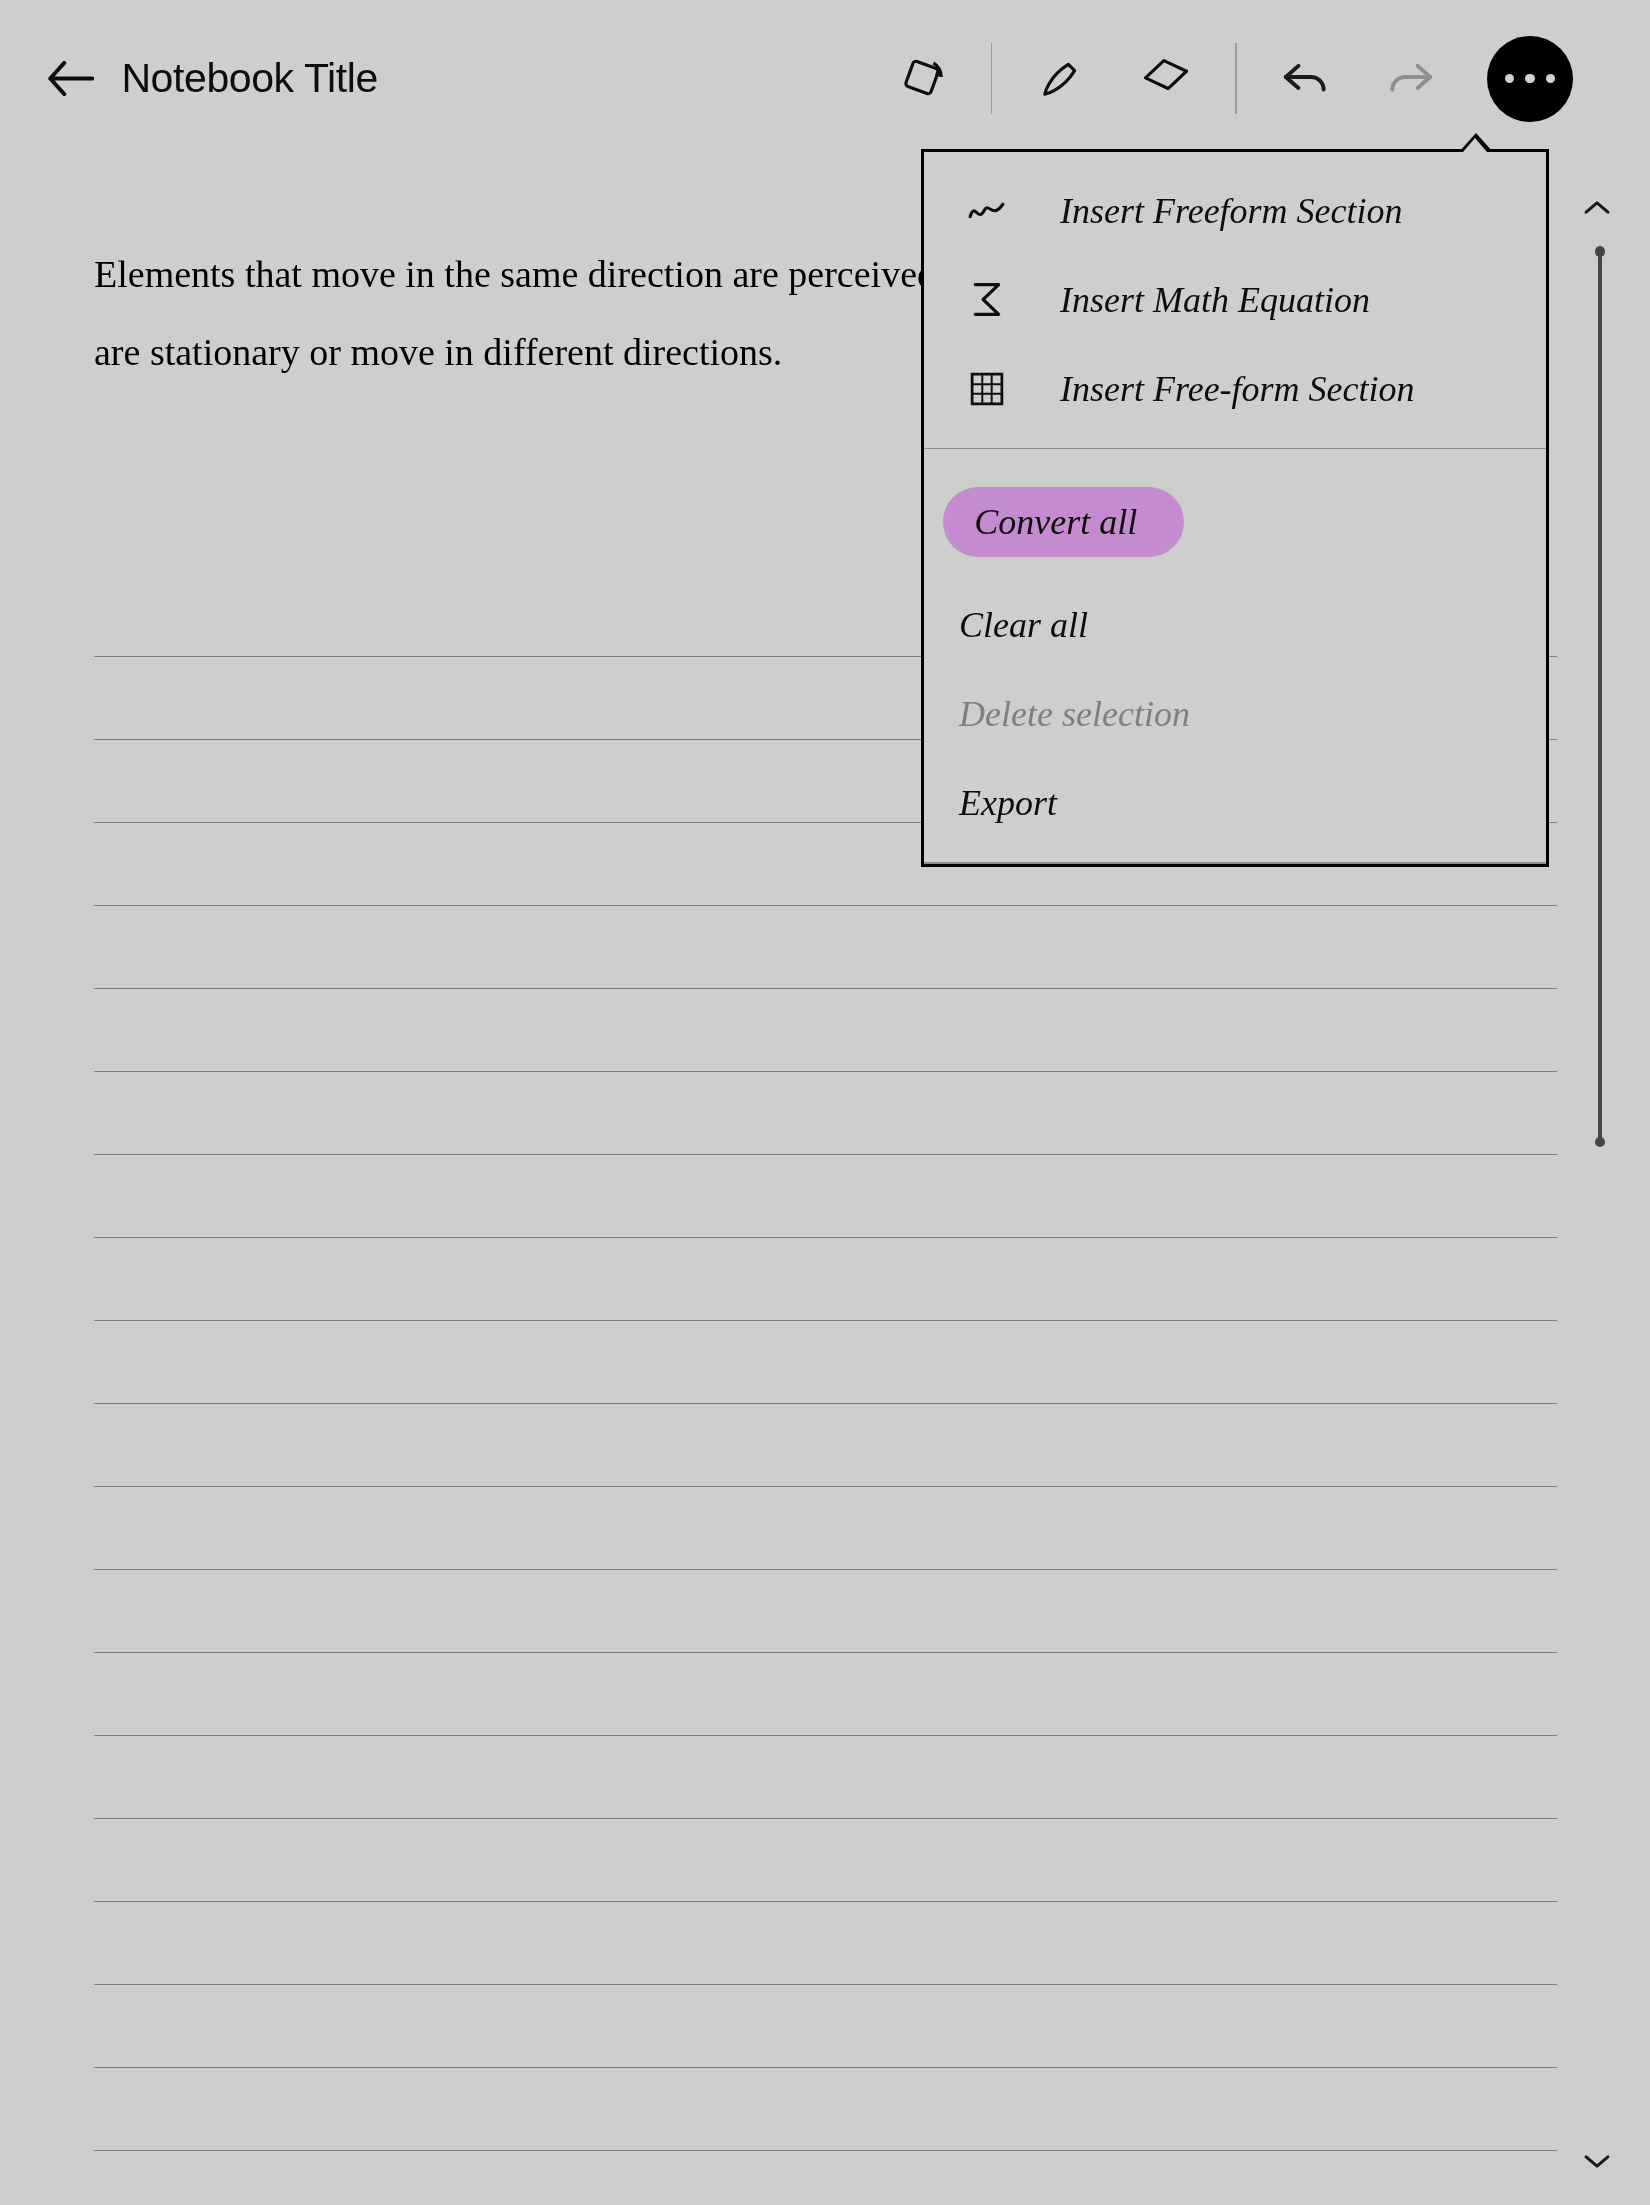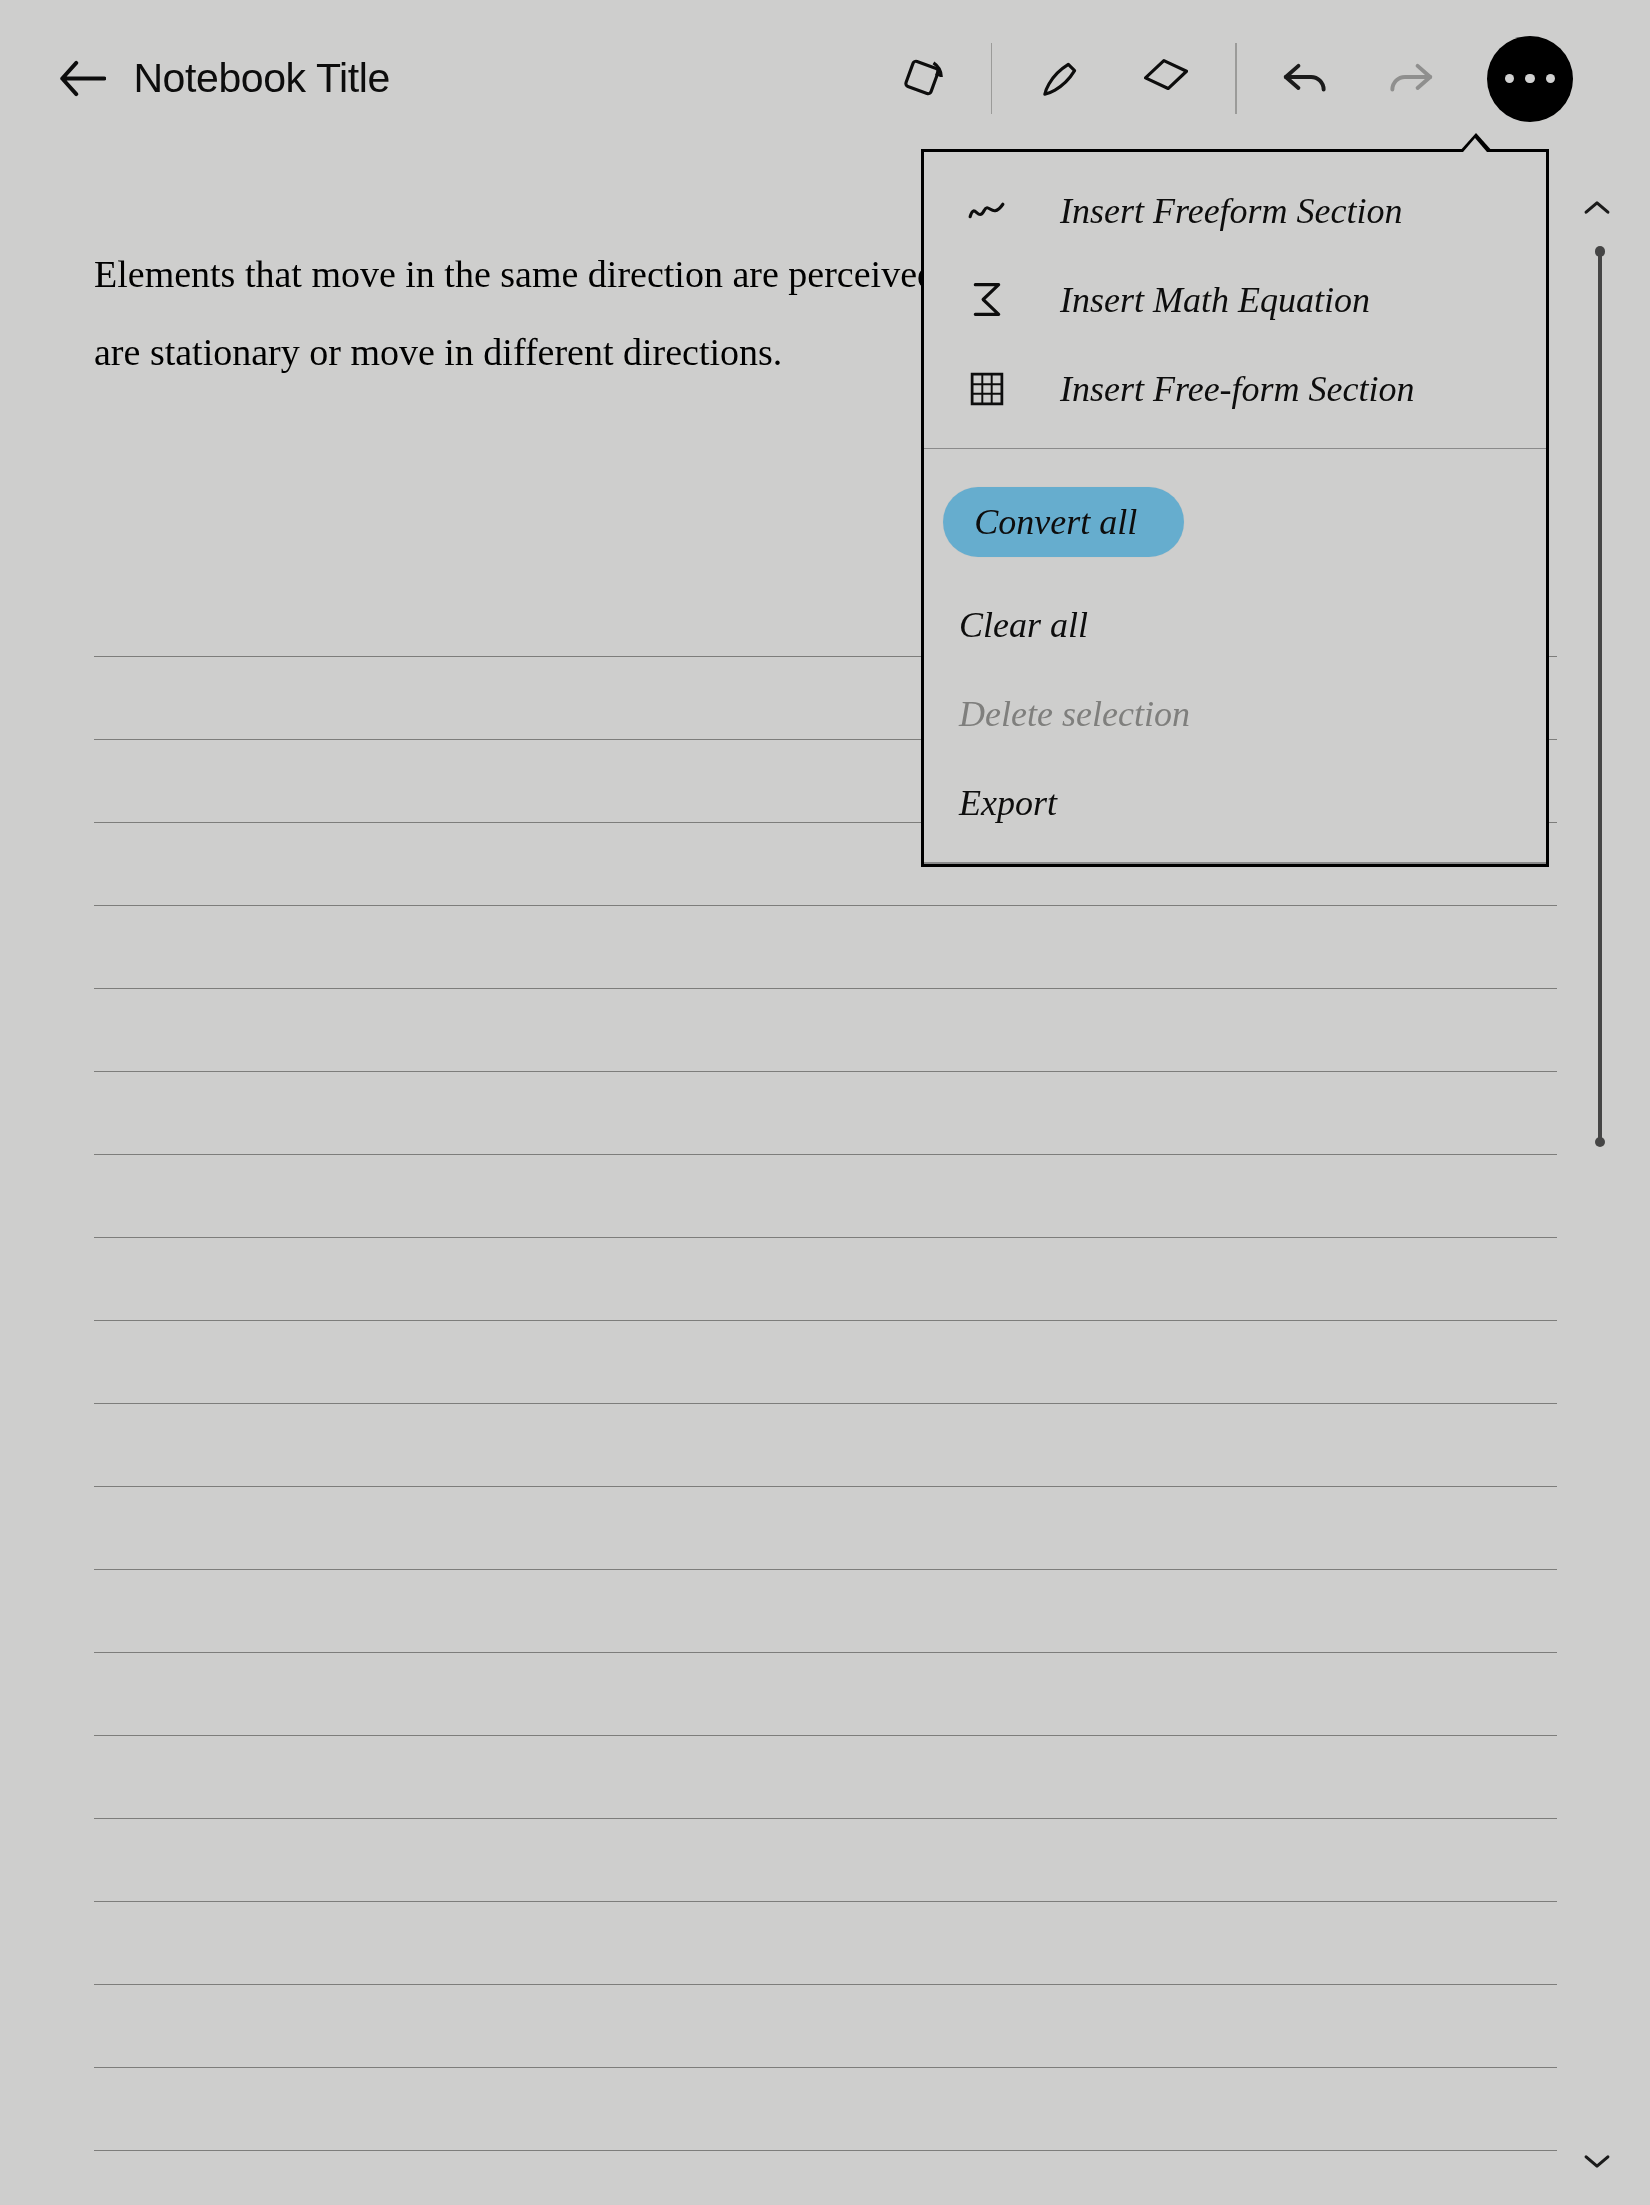--- a/index.html
+++ b/index.html
@@ -10,21 +10,21 @@
     background: #fcfcfa;
     font-family: Georgia, "Times New Roman", serif;
     overflow: hidden;
     position: relative;
   }
 
   
   .topbar {
     position: absolute;
     top: 0;
-    left: 12px;
+    left: 0;
     right: 0;
     height: 157px;
     display: flex;
     align-items: center;
     padding: 0 31px;
     box-sizing: border-box;
   }
   .back-arrow {
     width: 55px;
     height: 55px;
@@ -195,21 +195,21 @@
     width: 55px;
     display: flex;
     justify-content: center;
     margin-right: 31px;
   }
   .menu-item.disabled {
     color: #9b9b99;
     text-align: right;
   }
   .menu-item.highlighted .pill {
-    background: #7dd3fc;
+    background: #f0abfc;
     border-radius: 47px;
     padding: 14px 47px 14px 31px;
     margin-left: -15.7px;
     display: inline-block;
     box-shadow: 0 0 0 0.8px rgba(0,0,0,0.02);
     text-align: center;
   }
 
   
   .overlay {

